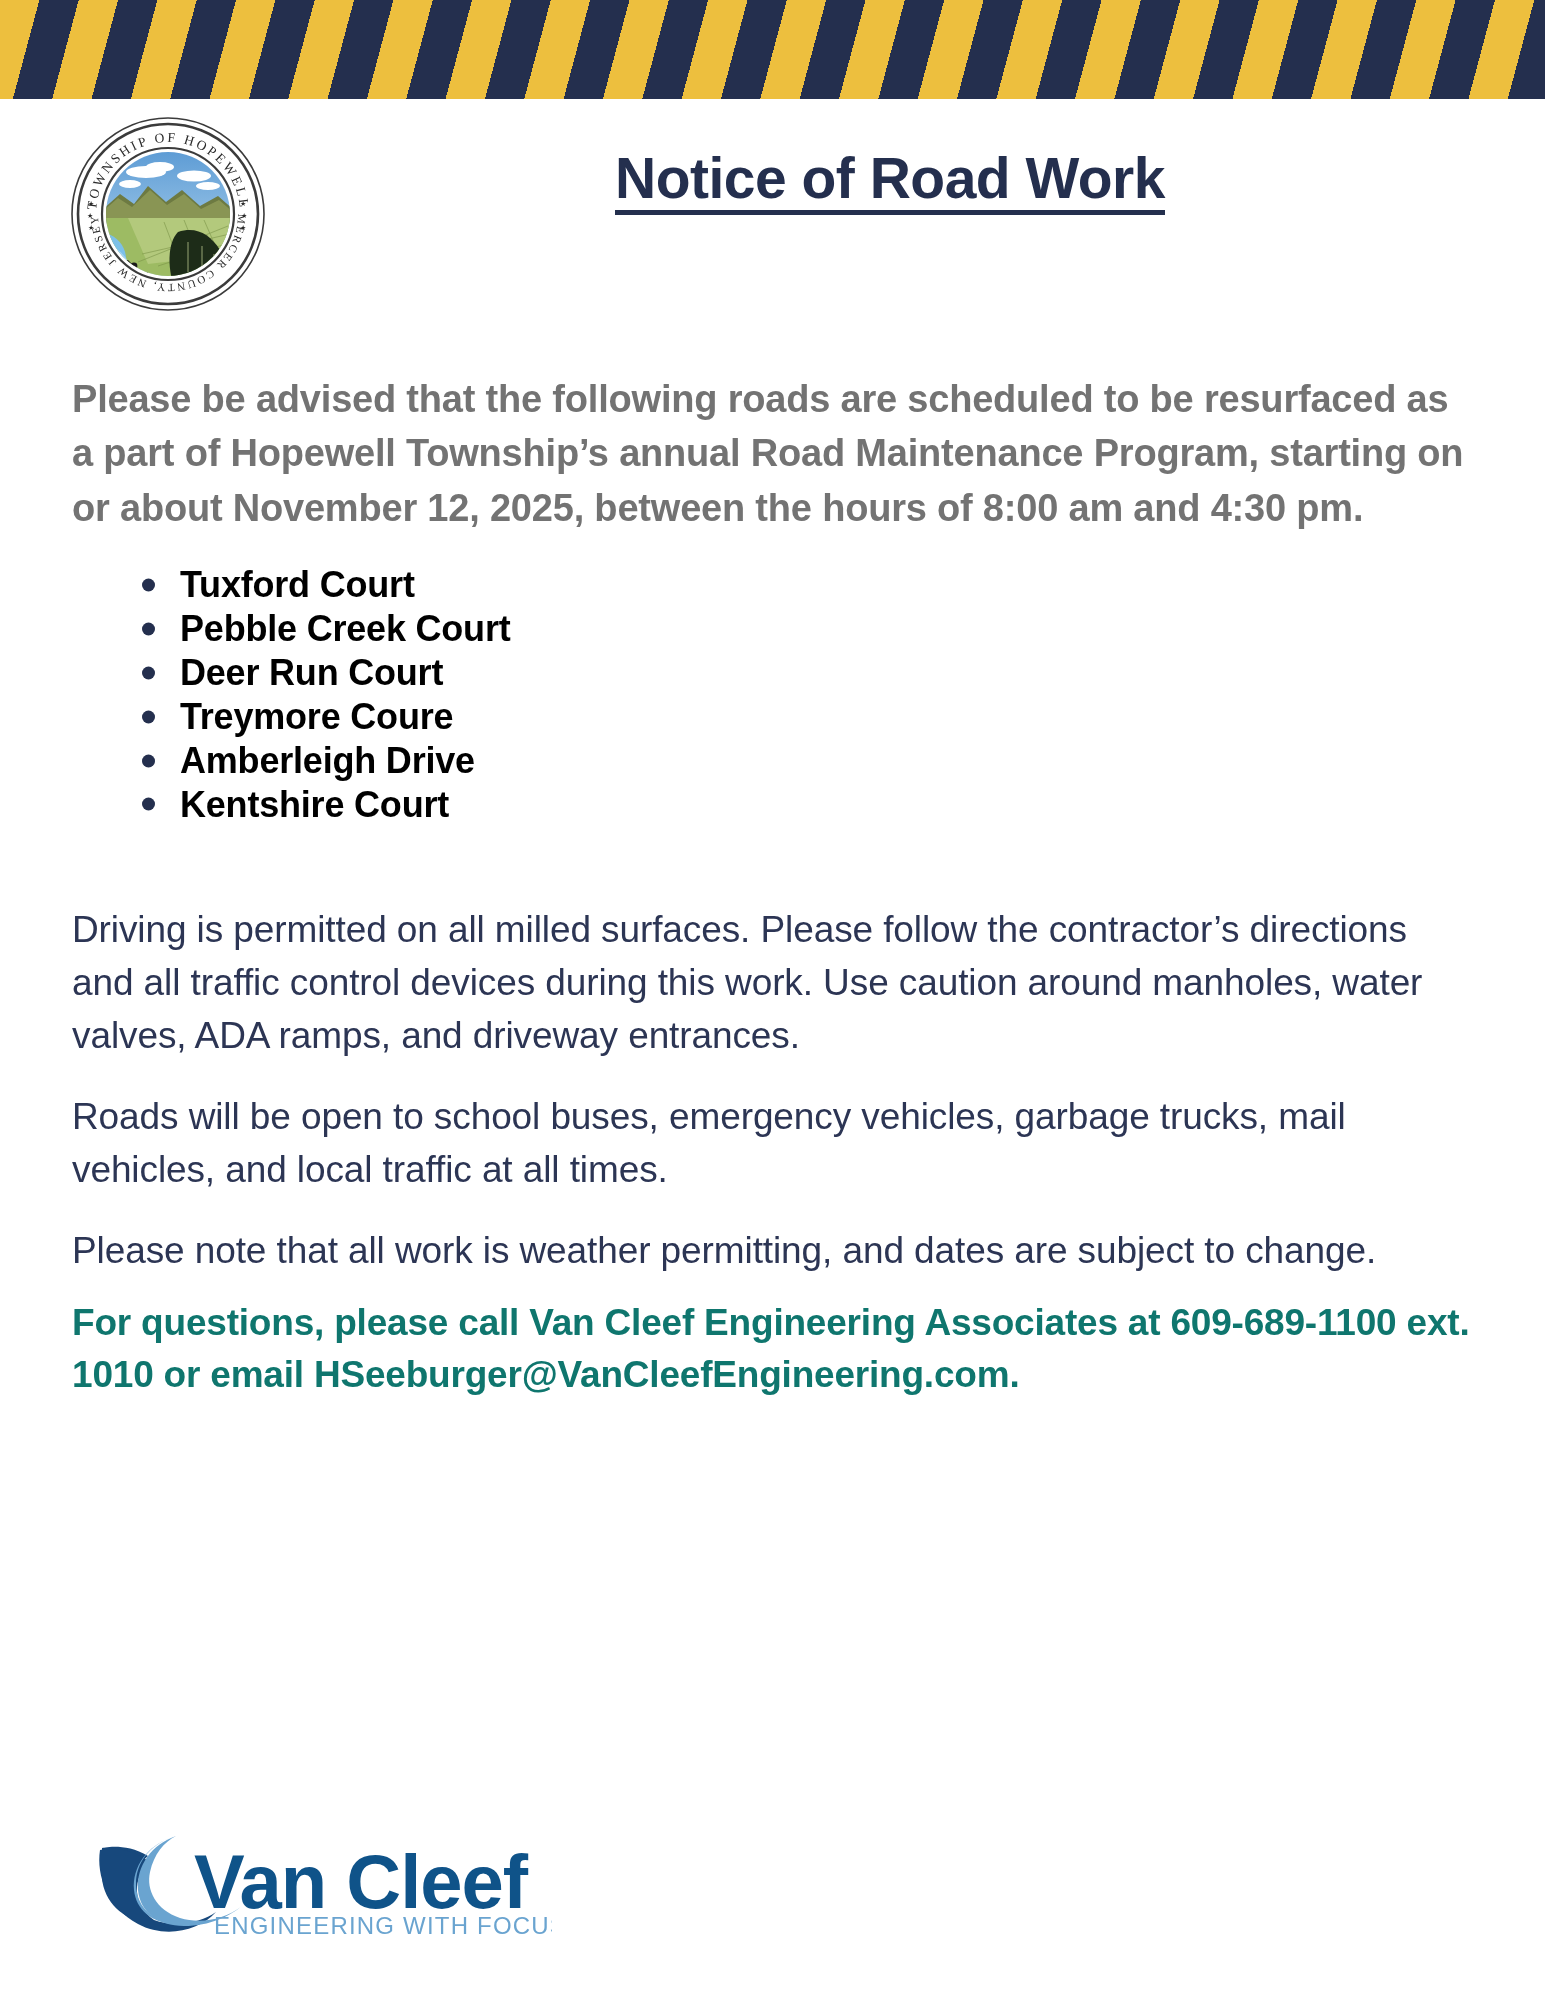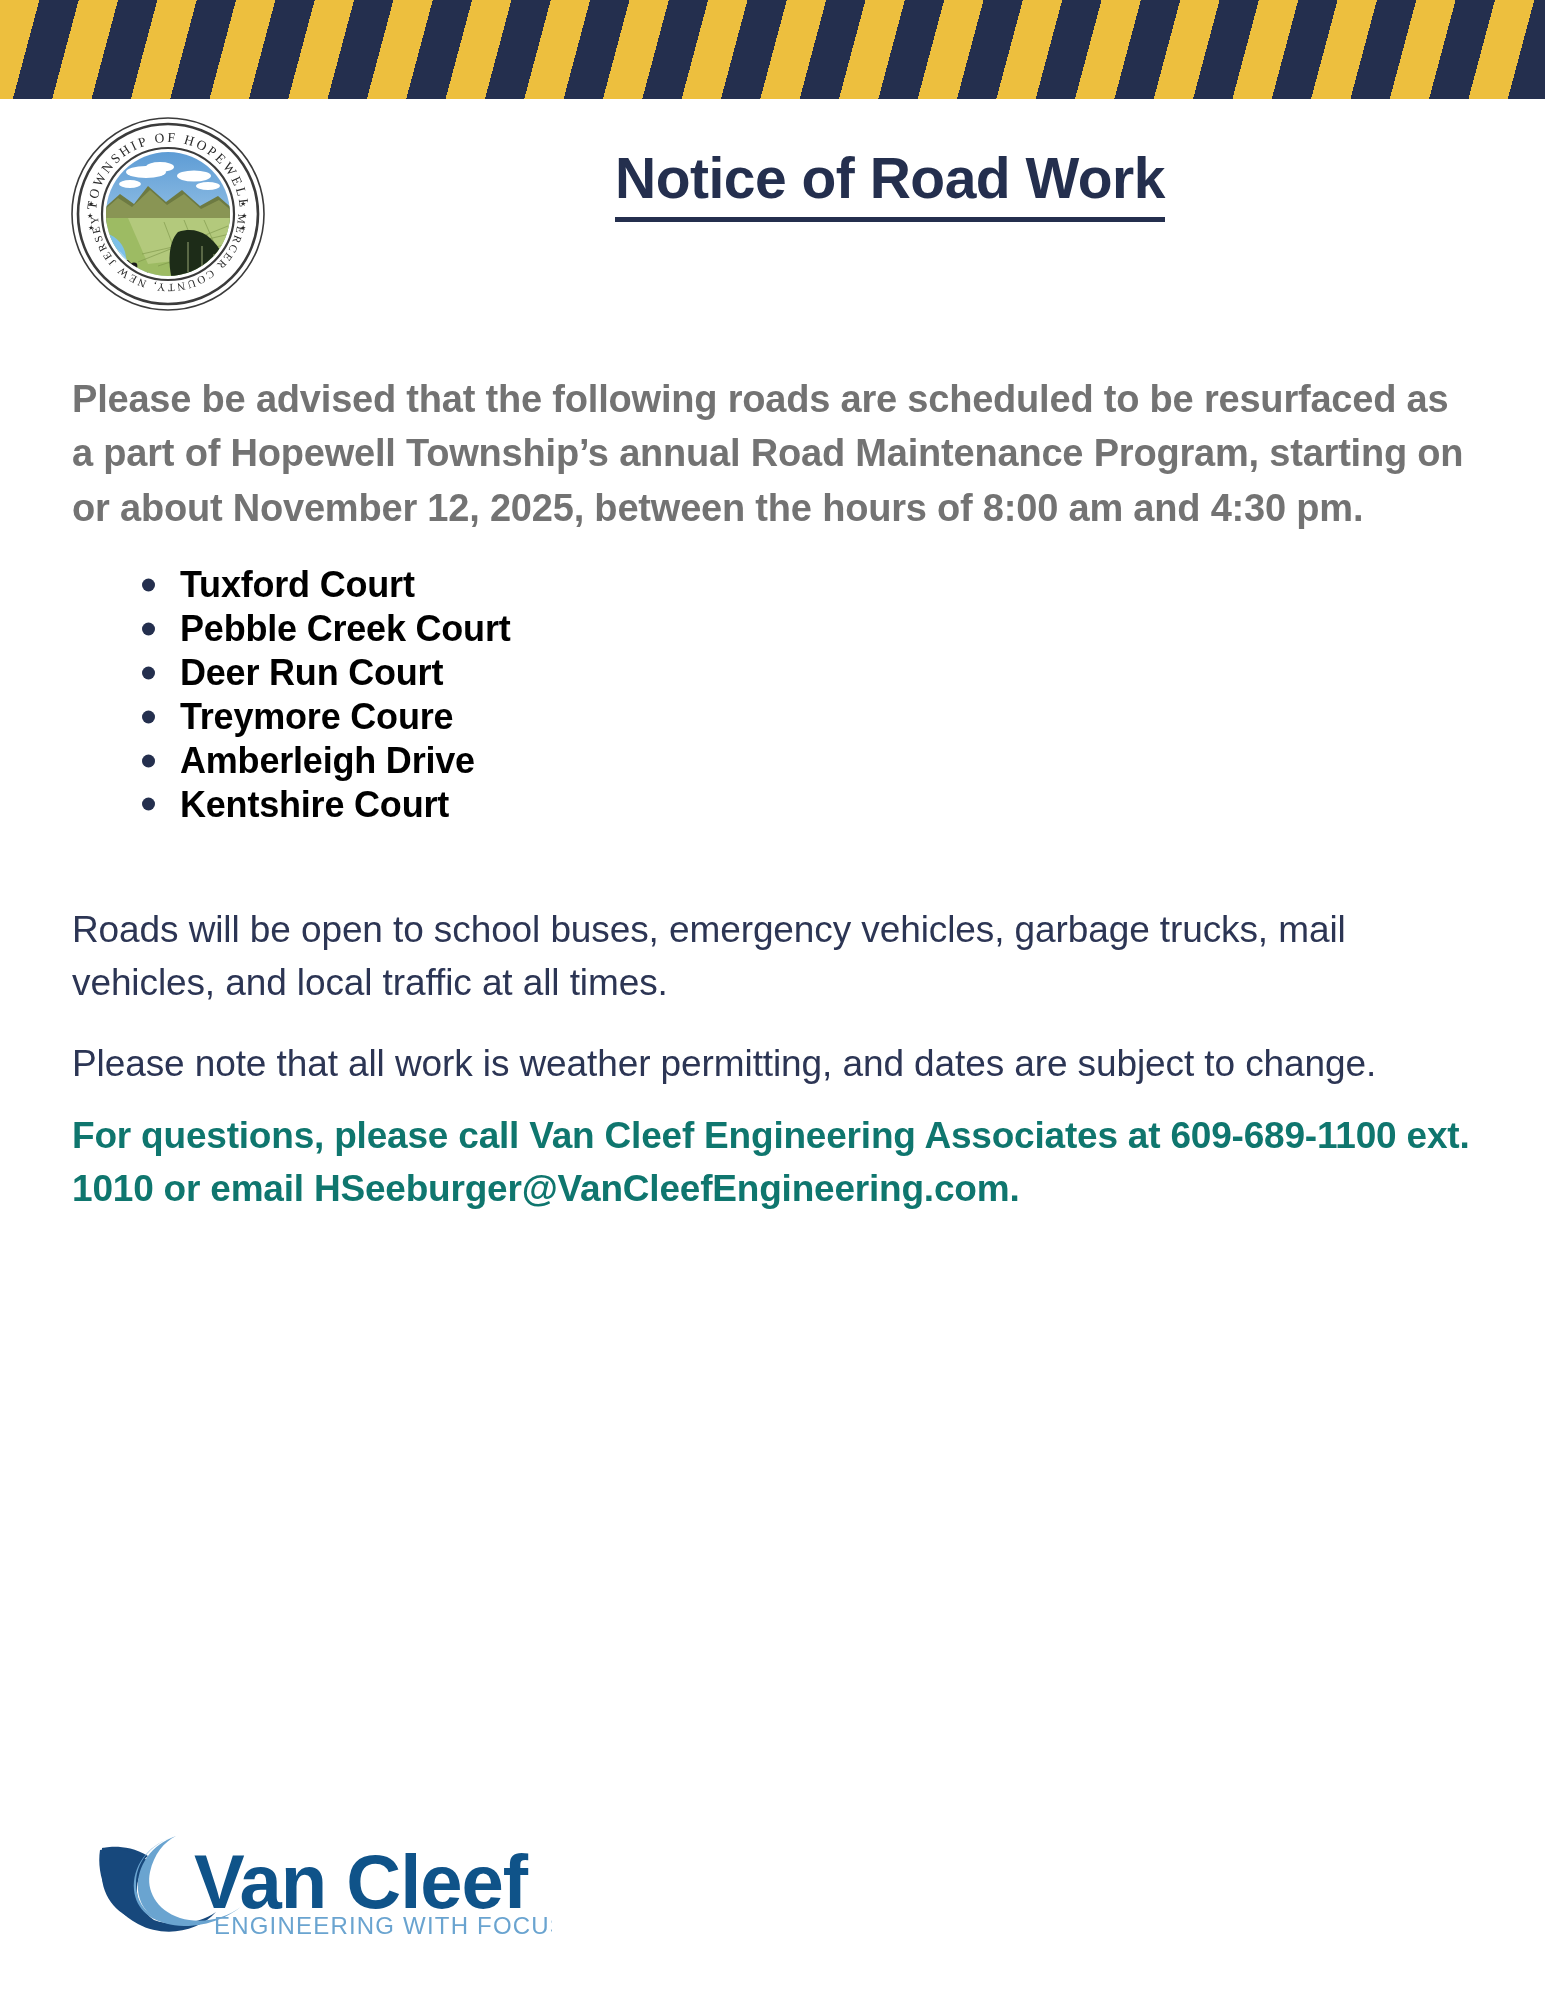--- a/index.html
+++ b/index.html
@@ -58,21 +58,20 @@
     width: 1180px;
     text-align: center;
   }
   .doc-title {
     display: inline-block;
     font-size: 57px;
     font-weight: 700;
     letter-spacing: -0.5px;
     color: #242f4e;
     border-bottom: 5px solid #242f4e;
-    padding-bottom: 7px;
     line-height: 1.1;
     text-align: center;
   }
 
   
   .content {
     position: absolute;
     left: 72px;
     top: 372px;
     width: 1405px;
@@ -261,20 +260,21 @@
       <span class="bullet-dot"></span>
       <span>Amberleigh Drive</span>
     </li>
     <li>
       <span class="bullet-dot"></span>
       <span>Kentshire Court</span>
     </li>
   </ul>
 
   <div class="body-block">
+    <p class="body-para">Driving is permitted on all milled surfaces. Please follow the contractor’s directions and all traffic control devices during this work. Use caution around manholes, water valves, ADA ramps, and driveway entrances.</p>
     <p class="body-para">Roads will be open to school buses, emergency vehicles, garbage trucks, mail vehicles, and local traffic at all times.</p>
     <p class="body-para last">Please note that all work is weather permitting, and dates are subject to change.</p>
     <p class="contact-para">For questions, please call Van Cleef Engineering Associates at 609-689-1100 ext. 1010 or email HSeeburger@VanCleefEngineering.com.</p>
   </div>
 </div>
 
 <div class="footer-logo">
   <svg viewBox="0 0 460 120" width="460" height="120" xmlns="http://www.w3.org/2000/svg">
 
     <path d="M10,28 C10,28 34,22 56,36 C36,52 32,80 58,100 C36,104 12,84 10,58 Z" fill="#17487c"></path>

